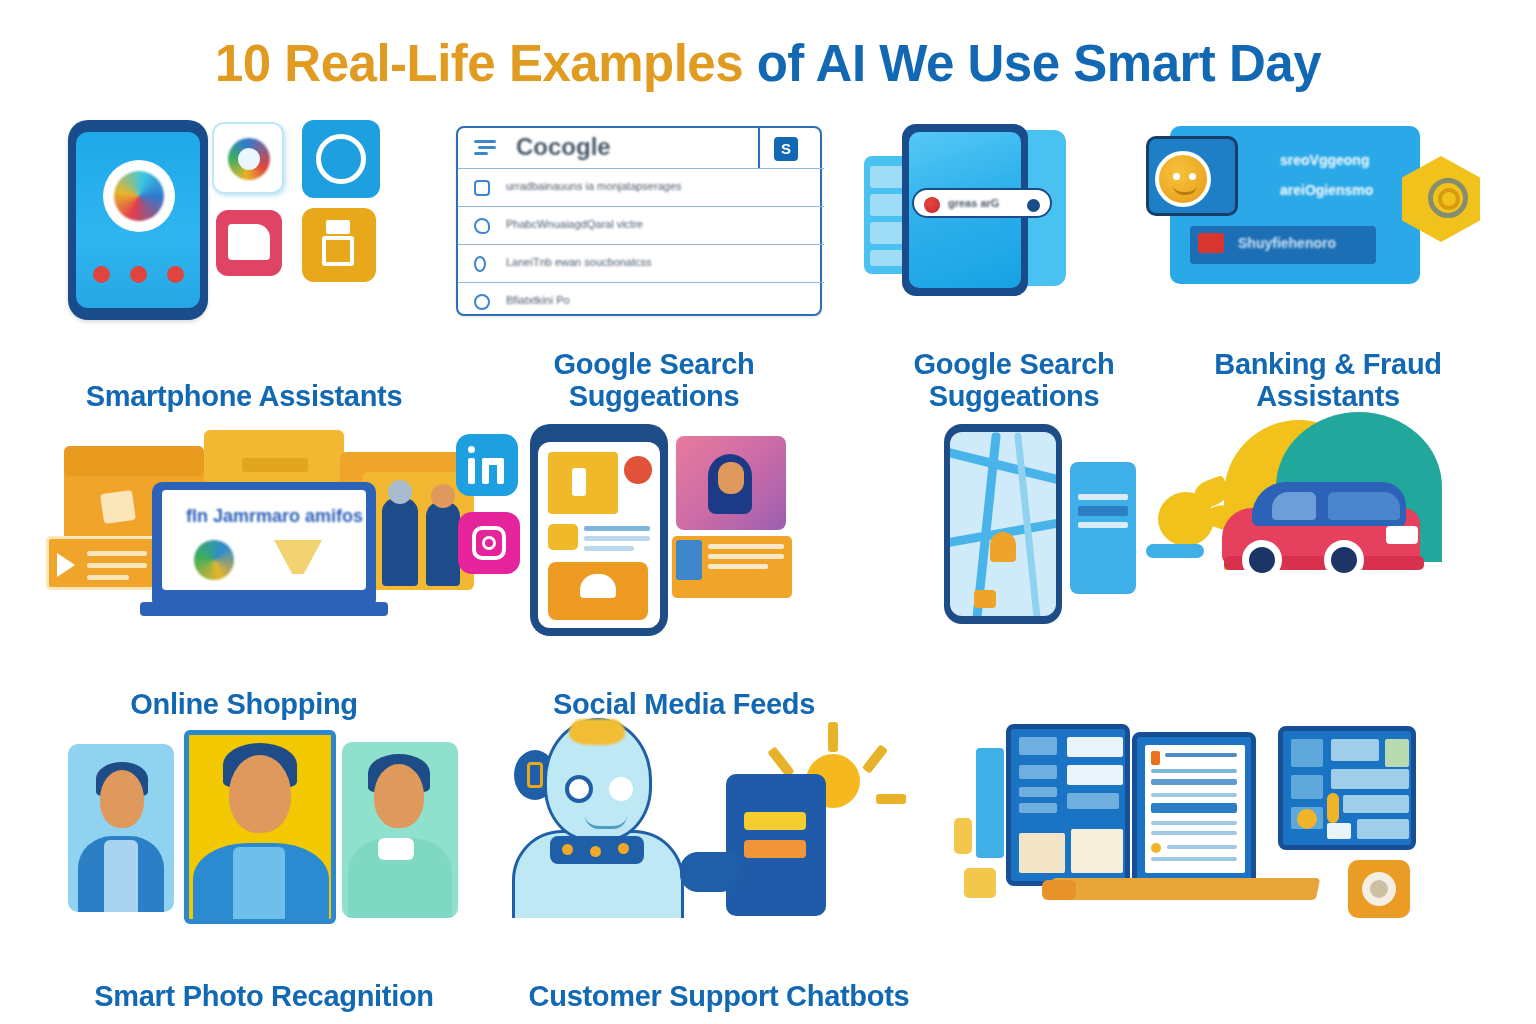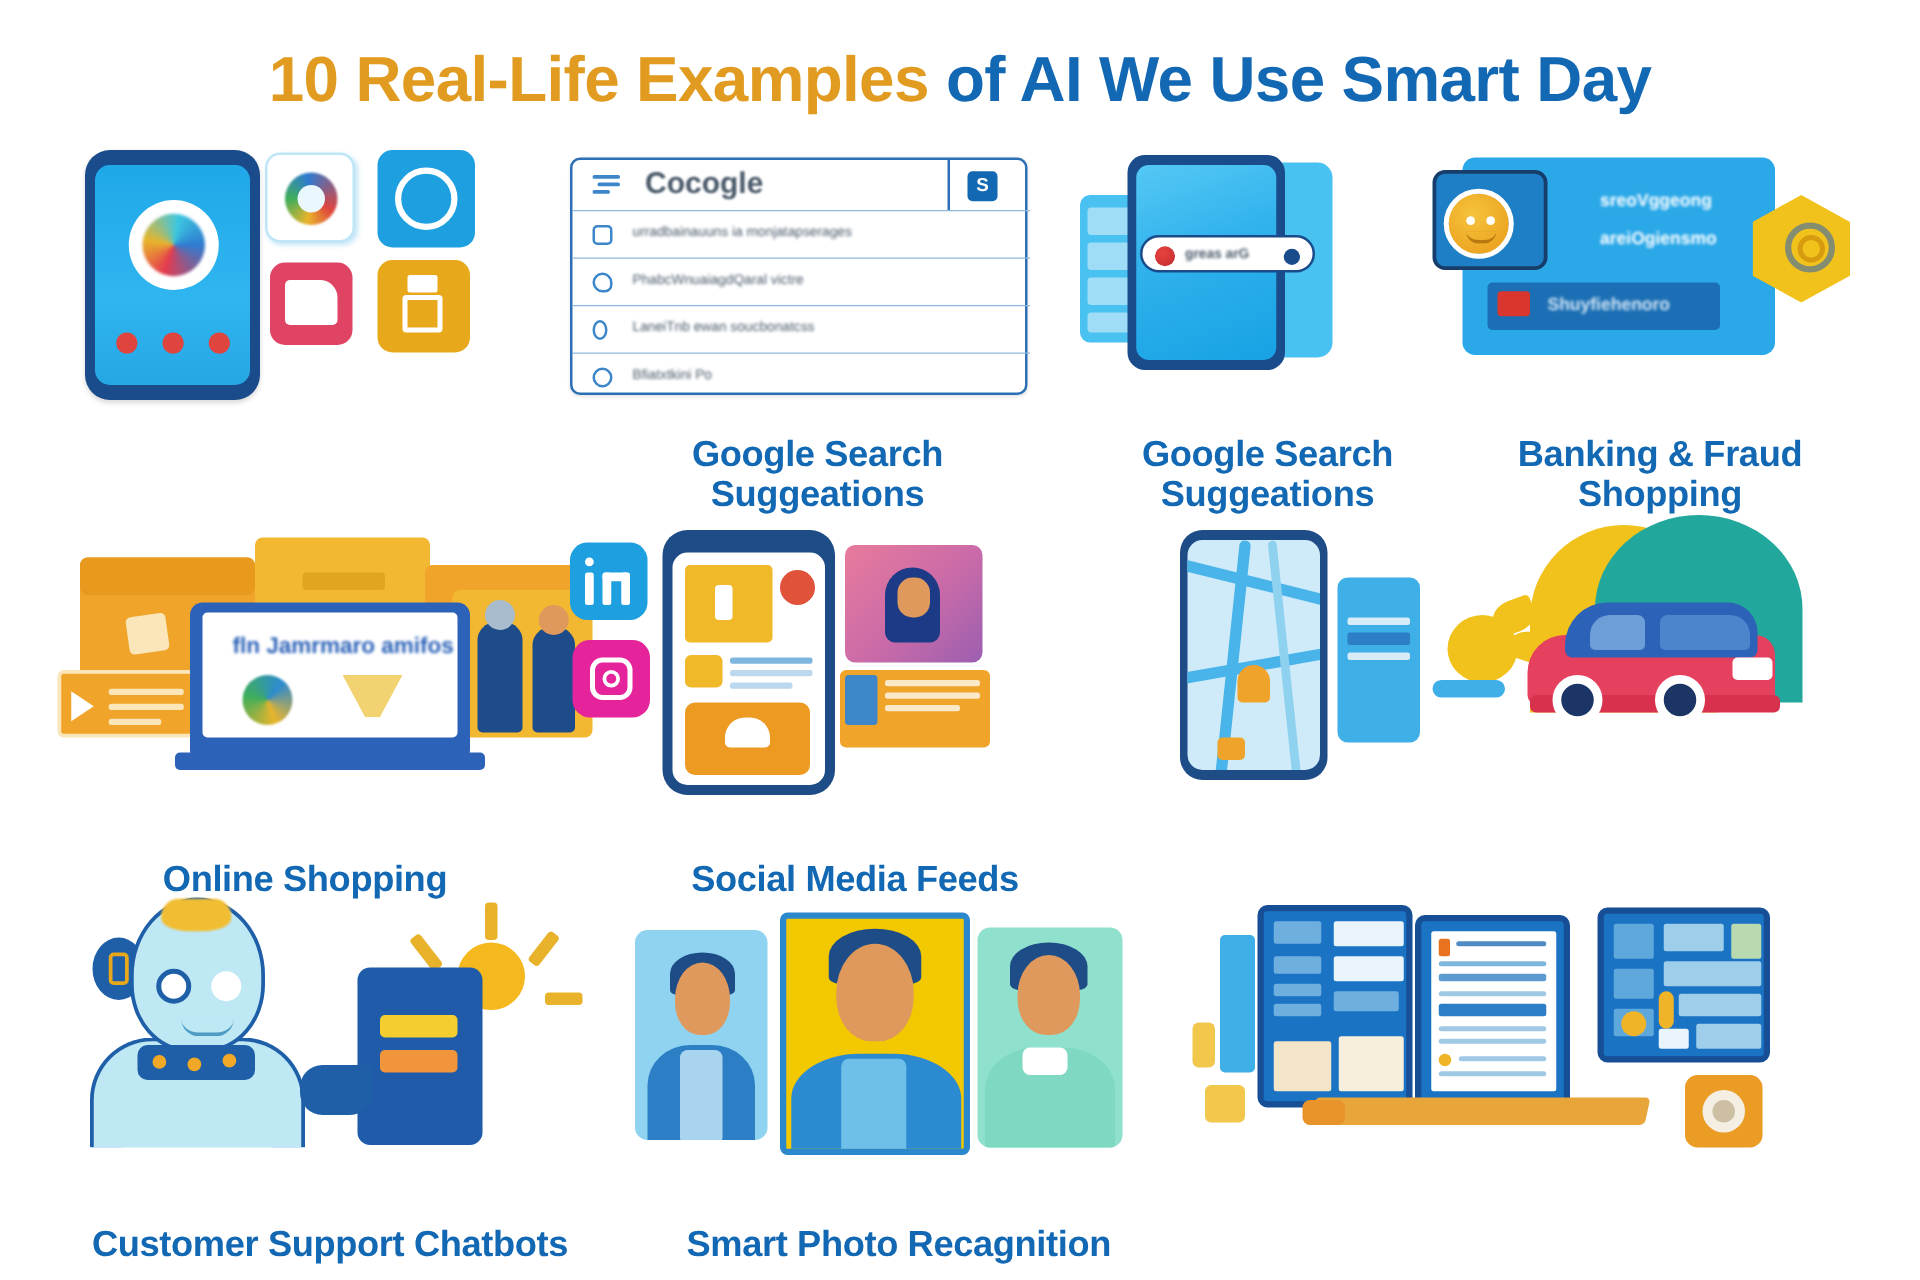--- a/index.html
+++ b/index.html
@@ -162,20 +162,21 @@
           <div class="abs" style="left:14px;top:14px;width:50px;height:50px;border-radius:50%;border:5px solid #fff;"></div>
         </div>
         <div class="abs c1-tile" style="left:172px;top:98px;width:66px;height:66px;background:#E04465;">
           <div class="abs" style="left:12px;top:14px;width:42px;height:36px;background:#fff;border-radius:4px 14px 4px 4px;"></div>
         </div>
         <div class="abs c1-tile" style="left:258px;top:96px;width:74px;height:74px;background:#E8A81C;">
           <div class="abs" style="left:24px;top:12px;width:24px;height:14px;background:#fff;border-radius:2px;"></div>
           <div class="abs" style="left:20px;top:28px;width:32px;height:30px;border:4px solid #fff;border-radius:3px;"></div>
         </div>
       </div>
+      <div class="caption">Smartphone Assistants</div>
     </div>
 
     <div class="cell">
       <div class="art">
         <div class="abs" id="c2-card">
 
           <div class="abs" style="left:16px;top:12px;width:22px;height:14px;">
             <div class="abs bar" style="left:0;top:0;width:22px;height:3px;background:#3C86C9;"></div>
             <div class="abs bar" style="left:4px;top:6px;width:18px;height:3px;background:#3C86C9;"></div>
             <div class="abs bar" style="left:0;top:12px;width:14px;height:3px;background:#3C86C9;"></div>
@@ -249,21 +250,21 @@
             <div class="abs" style="left:14px;top:30px;width:24px;height:10px;border-bottom:3px solid #B9790F;border-radius:0 0 14px 14px;"></div>
           </div>
         </div>
         <div class="abs" id="c4-shield">
           <div class="abs" style="left:26px;top:22px;width:40px;height:40px;border-radius:50%;border:5px solid #2C62B8;opacity:.55;"></div>
           <div class="abs" style="left:36px;top:32px;width:22px;height:22px;border-radius:50%;border:4px solid #D79B10;"></div>
         </div>
       </div>
       <div class="caption">
         <div>Banking &amp; Fraud</div>
-        <div>Shopping</div>
+        <div>Assistants</div>
       </div>
     </div>
   </div>
 
   <div class="grid row2" style="top:420px; height:290px;">
 
     <div class="cell">
       <div class="art">
         <div class="abs box" style="left:20px;top:26px;width:140px;height:138px;background:#F0A429;"></div>
         <div class="abs box" style="left:20px;top:26px;width:140px;height:30px;background:#E89A1E;"></div>
@@ -369,20 +370,44 @@
         <div class="abs" style="left:462px;top:106px;width:32px;height:18px;background:#fff;border-radius:4px;"></div>
         <div class="abs" style="left:222px;top:124px;width:58px;height:14px;background:#3FAFE8;border-radius:7px;"></div>
       </div>
     </div>
   </div>
 
   <div class="grid" style="top:712px; height:300px; grid-template-columns: 440px 470px 538px;">
 
     <div class="cell">
       <div class="art">
+        <div class="portrait" style="left:24px;top:32px;width:106px;height:168px;background:#8FD3F0;">
+          <div class="face-body" style="left:10px;top:92px;width:86px;height:80px;background:#2C7FC4;"></div>
+          <div class="face-body" style="left:36px;top:96px;width:34px;height:76px;background:#A9D4F0;border-radius:6px;"></div>
+          <div class="face-hair" style="left:28px;top:18px;width:52px;height:34px;"></div>
+          <div class="face-head" style="left:32px;top:26px;width:44px;height:58px;"></div>
+        </div>
+        <div class="portrait" style="left:140px;top:18px;width:152px;height:194px;background:#F2C800;border:5px solid #2C88CC;border-radius:6px;">
+          <div class="face-body" style="left:4px;top:108px;width:136px;height:90px;background:#2C8BD0;"></div>
+          <div class="face-body" style="left:44px;top:112px;width:52px;height:86px;background:#6EC0EA;border-radius:6px;"></div>
+          <div class="face-hair" style="left:34px;top:8px;width:74px;height:44px;"></div>
+          <div class="face-head" style="left:40px;top:20px;width:62px;height:78px;"></div>
+        </div>
+        <div class="portrait" style="left:298px;top:30px;width:116px;height:176px;background:#8FE0CC;">
+          <div class="face-body" style="left:6px;top:96px;width:104px;height:84px;background:#7FD8C2;"></div>
+          <div class="face-body" style="left:36px;top:96px;width:36px;height:22px;background:#fff;border-radius:6px;"></div>
+          <div class="face-hair" style="left:26px;top:12px;width:62px;height:38px;"></div>
+          <div class="face-head" style="left:32px;top:22px;width:50px;height:64px;"></div>
+        </div>
+      </div>
+      <div class="caption">Smart Photo Recagnition</div>
+    </div>
+
+    <div class="cell">
+      <div class="art">
         <div class="abs" id="c9-body"></div>
         <div class="abs" id="c9-ear">
           <div class="abs" style="left:13px;top:12px;width:16px;height:26px;border:3px solid #E8A81C;border-radius:4px;"></div>
         </div>
         <div class="abs" id="c9-head">
           <div class="abs" style="left:18px;top:54px;width:28px;height:28px;border-radius:50%;border:4px solid #1E5FA8;background:#fff;"></div>
           <div class="abs" style="left:62px;top:56px;width:24px;height:24px;border-radius:50%;background:#fff;"></div>
           <div class="abs" style="left:38px;top:94px;width:42px;height:14px;border-bottom:3px solid #4E9CC4;border-radius:0 0 20px 20px;"></div>
           <div class="abs" style="left:22px;top:-2px;width:56px;height:26px;background:#F1BE33;border-radius:14px 14px 40% 40%;filter:blur(1px);"></div>
         </div>
@@ -396,44 +421,20 @@
         <div class="ray" style="left:344px;top:10px;width:10px;height:30px;"></div>
         <div class="ray" style="left:386px;top:32px;width:10px;height:30px;transform:rotate(38deg);"></div>
         <div class="ray" style="left:392px;top:82px;width:30px;height:10px;"></div>
         <div class="abs" id="c9-tab">
           <div class="abs" style="left:18px;top:38px;width:62px;height:18px;background:#F3CE2E;border-radius:4px;"></div>
           <div class="abs" style="left:18px;top:66px;width:62px;height:18px;background:#F0953A;border-radius:4px;"></div>
         </div>
         <div class="abs" style="left:196px;top:140px;width:58px;height:40px;background:#1E5FA8;border-radius:18px 6px 18px 18px;"></div>
       </div>
       <div class="caption">Customer Support Chatbots</div>
-    </div>
-
-    <div class="cell">
-      <div class="art">
-        <div class="portrait" style="left:24px;top:32px;width:106px;height:168px;background:#8FD3F0;">
-          <div class="face-body" style="left:10px;top:92px;width:86px;height:80px;background:#2C7FC4;"></div>
-          <div class="face-body" style="left:36px;top:96px;width:34px;height:76px;background:#A9D4F0;border-radius:6px;"></div>
-          <div class="face-hair" style="left:28px;top:18px;width:52px;height:34px;"></div>
-          <div class="face-head" style="left:32px;top:26px;width:44px;height:58px;"></div>
-        </div>
-        <div class="portrait" style="left:140px;top:18px;width:152px;height:194px;background:#F2C800;border:5px solid #2C88CC;border-radius:6px;">
-          <div class="face-body" style="left:4px;top:108px;width:136px;height:90px;background:#2C8BD0;"></div>
-          <div class="face-body" style="left:44px;top:112px;width:52px;height:86px;background:#6EC0EA;border-radius:6px;"></div>
-          <div class="face-hair" style="left:34px;top:8px;width:74px;height:44px;"></div>
-          <div class="face-head" style="left:40px;top:20px;width:62px;height:78px;"></div>
-        </div>
-        <div class="portrait" style="left:298px;top:30px;width:116px;height:176px;background:#8FE0CC;">
-          <div class="face-body" style="left:6px;top:96px;width:104px;height:84px;background:#7FD8C2;"></div>
-          <div class="face-body" style="left:36px;top:96px;width:36px;height:22px;background:#fff;border-radius:6px;"></div>
-          <div class="face-hair" style="left:26px;top:12px;width:62px;height:38px;"></div>
-          <div class="face-head" style="left:32px;top:22px;width:50px;height:64px;"></div>
-        </div>
-      </div>
-      <div class="caption">Smart Photo Recagnition</div>
     </div>
 
     <div class="cell">
       <div class="art">
         <div class="abs" style="left:22px;top:36px;width:28px;height:110px;background:#3FAFE8;border-radius:4px;"></div>
         <div class="abs" style="left:0px;top:106px;width:18px;height:36px;background:#F2C84C;border-radius:5px;"></div>
         <div class="abs" style="left:10px;top:156px;width:32px;height:30px;background:#F2C84C;border-radius:5px;"></div>
 
         <div class="screen" style="left:52px;top:12px;width:124px;height:162px;">
           <div class="doc-line" style="left:8px;top:8px;width:38px;height:18px;"></div>

